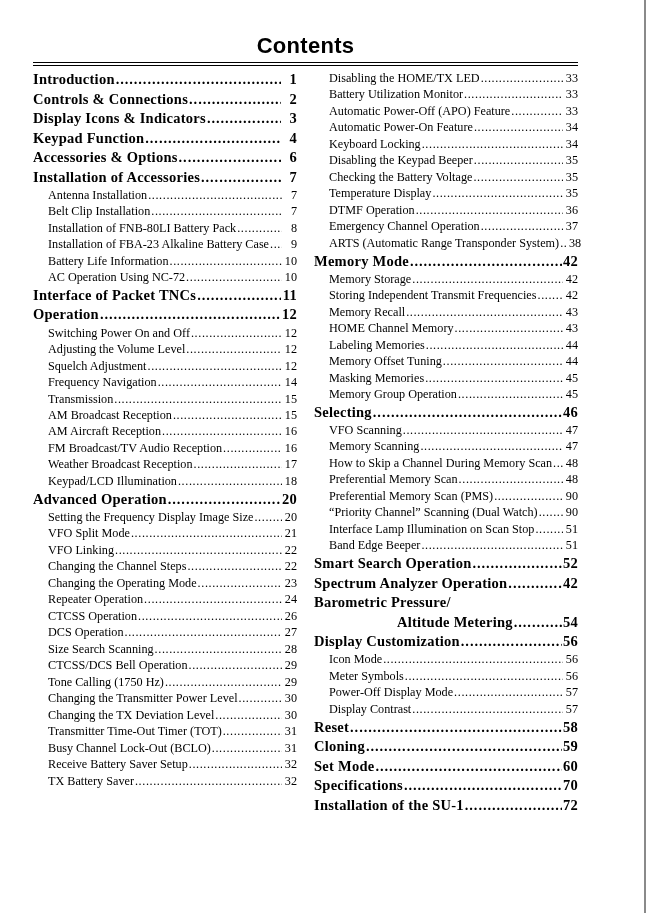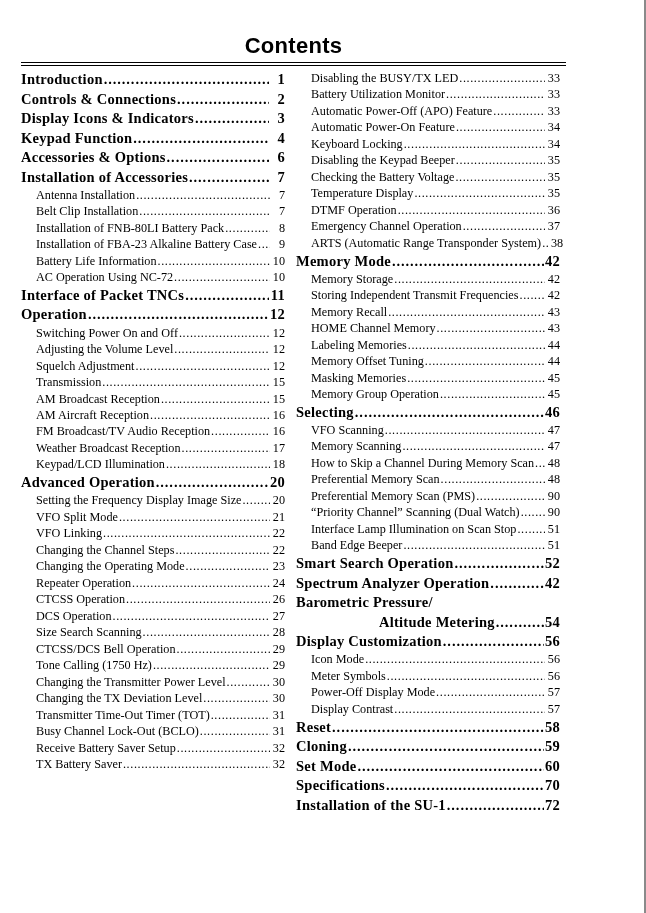--- a/index.html
+++ b/index.html
@@ -15,21 +15,21 @@
     position: relative;
     width: 646px;
     height: 913px;
     background: #ffffff;
     box-sizing: border-box;
     border-right: 2px solid #8a8a8a;
     overflow: hidden;
   }
   .page-inner {
     position: absolute;
-    left: 21px;
+    left: 33px;
     top: 0;
     width: 545px;
   }
   .toc-title {
     font-family: "Liberation Sans", sans-serif;
     font-weight: bold;
     font-size: 22px;
     text-align: center;
     letter-spacing: 0.3px;
     margin: 0;
@@ -38,21 +38,21 @@
     color: #000;
   }
   .rule-double {
     border-top: 1.6px solid #000;
     border-bottom: 1.2px solid #000;
     height: 1.6px;
     margin-bottom: 4px;
   }
   .columns {
     display: flex;
-    gap: 11px;
+    gap: 17px;
     align-items: flex-start;
   }
   .col {
     width: 264px;
     flex: 0 0 264px;
   }
 
   
   .entry {
     display: flex;
@@ -193,20 +193,25 @@
             <span class="txt">Adjusting the Volume Level</span>
             <span class="dots"></span>
             <span class="pg">12</span>
           </div>
           <div class="entry lvl2">
             <span class="txt">Squelch Adjustment</span>
             <span class="dots"></span>
             <span class="pg">12</span>
           </div>
           <div class="entry lvl2">
+            <span class="txt">Frequency Navigation</span>
+            <span class="dots"></span>
+            <span class="pg">14</span>
+          </div>
+          <div class="entry lvl2">
             <span class="txt">Transmission</span>
             <span class="dots"></span>
             <span class="pg">15</span>
           </div>
           <div class="entry lvl2">
             <span class="txt">AM Broadcast Reception</span>
             <span class="dots"></span>
             <span class="pg">15</span>
           </div>
           <div class="entry lvl2">
@@ -315,21 +320,21 @@
             <span class="pg">32</span>
           </div>
           <div class="entry lvl2">
             <span class="txt">TX Battery Saver</span>
             <span class="dots"></span>
             <span class="pg">32</span>
           </div>
         </div>
       <div class="col" id="col-right">
           <div class="entry lvl2">
-            <span class="txt">Disabling the BUSY/TX LED</span>
+            <span class="txt">Disabling the HOME/TX LED</span>
             <span class="dots"></span>
             <span class="pg">33</span>
           </div>
           <div class="entry lvl2">
             <span class="txt">Battery Utilization Monitor</span>
             <span class="dots"></span>
             <span class="pg">33</span>
           </div>
           <div class="entry lvl2">
             <span class="txt">Automatic Power-Off (APO) Feature</span>

